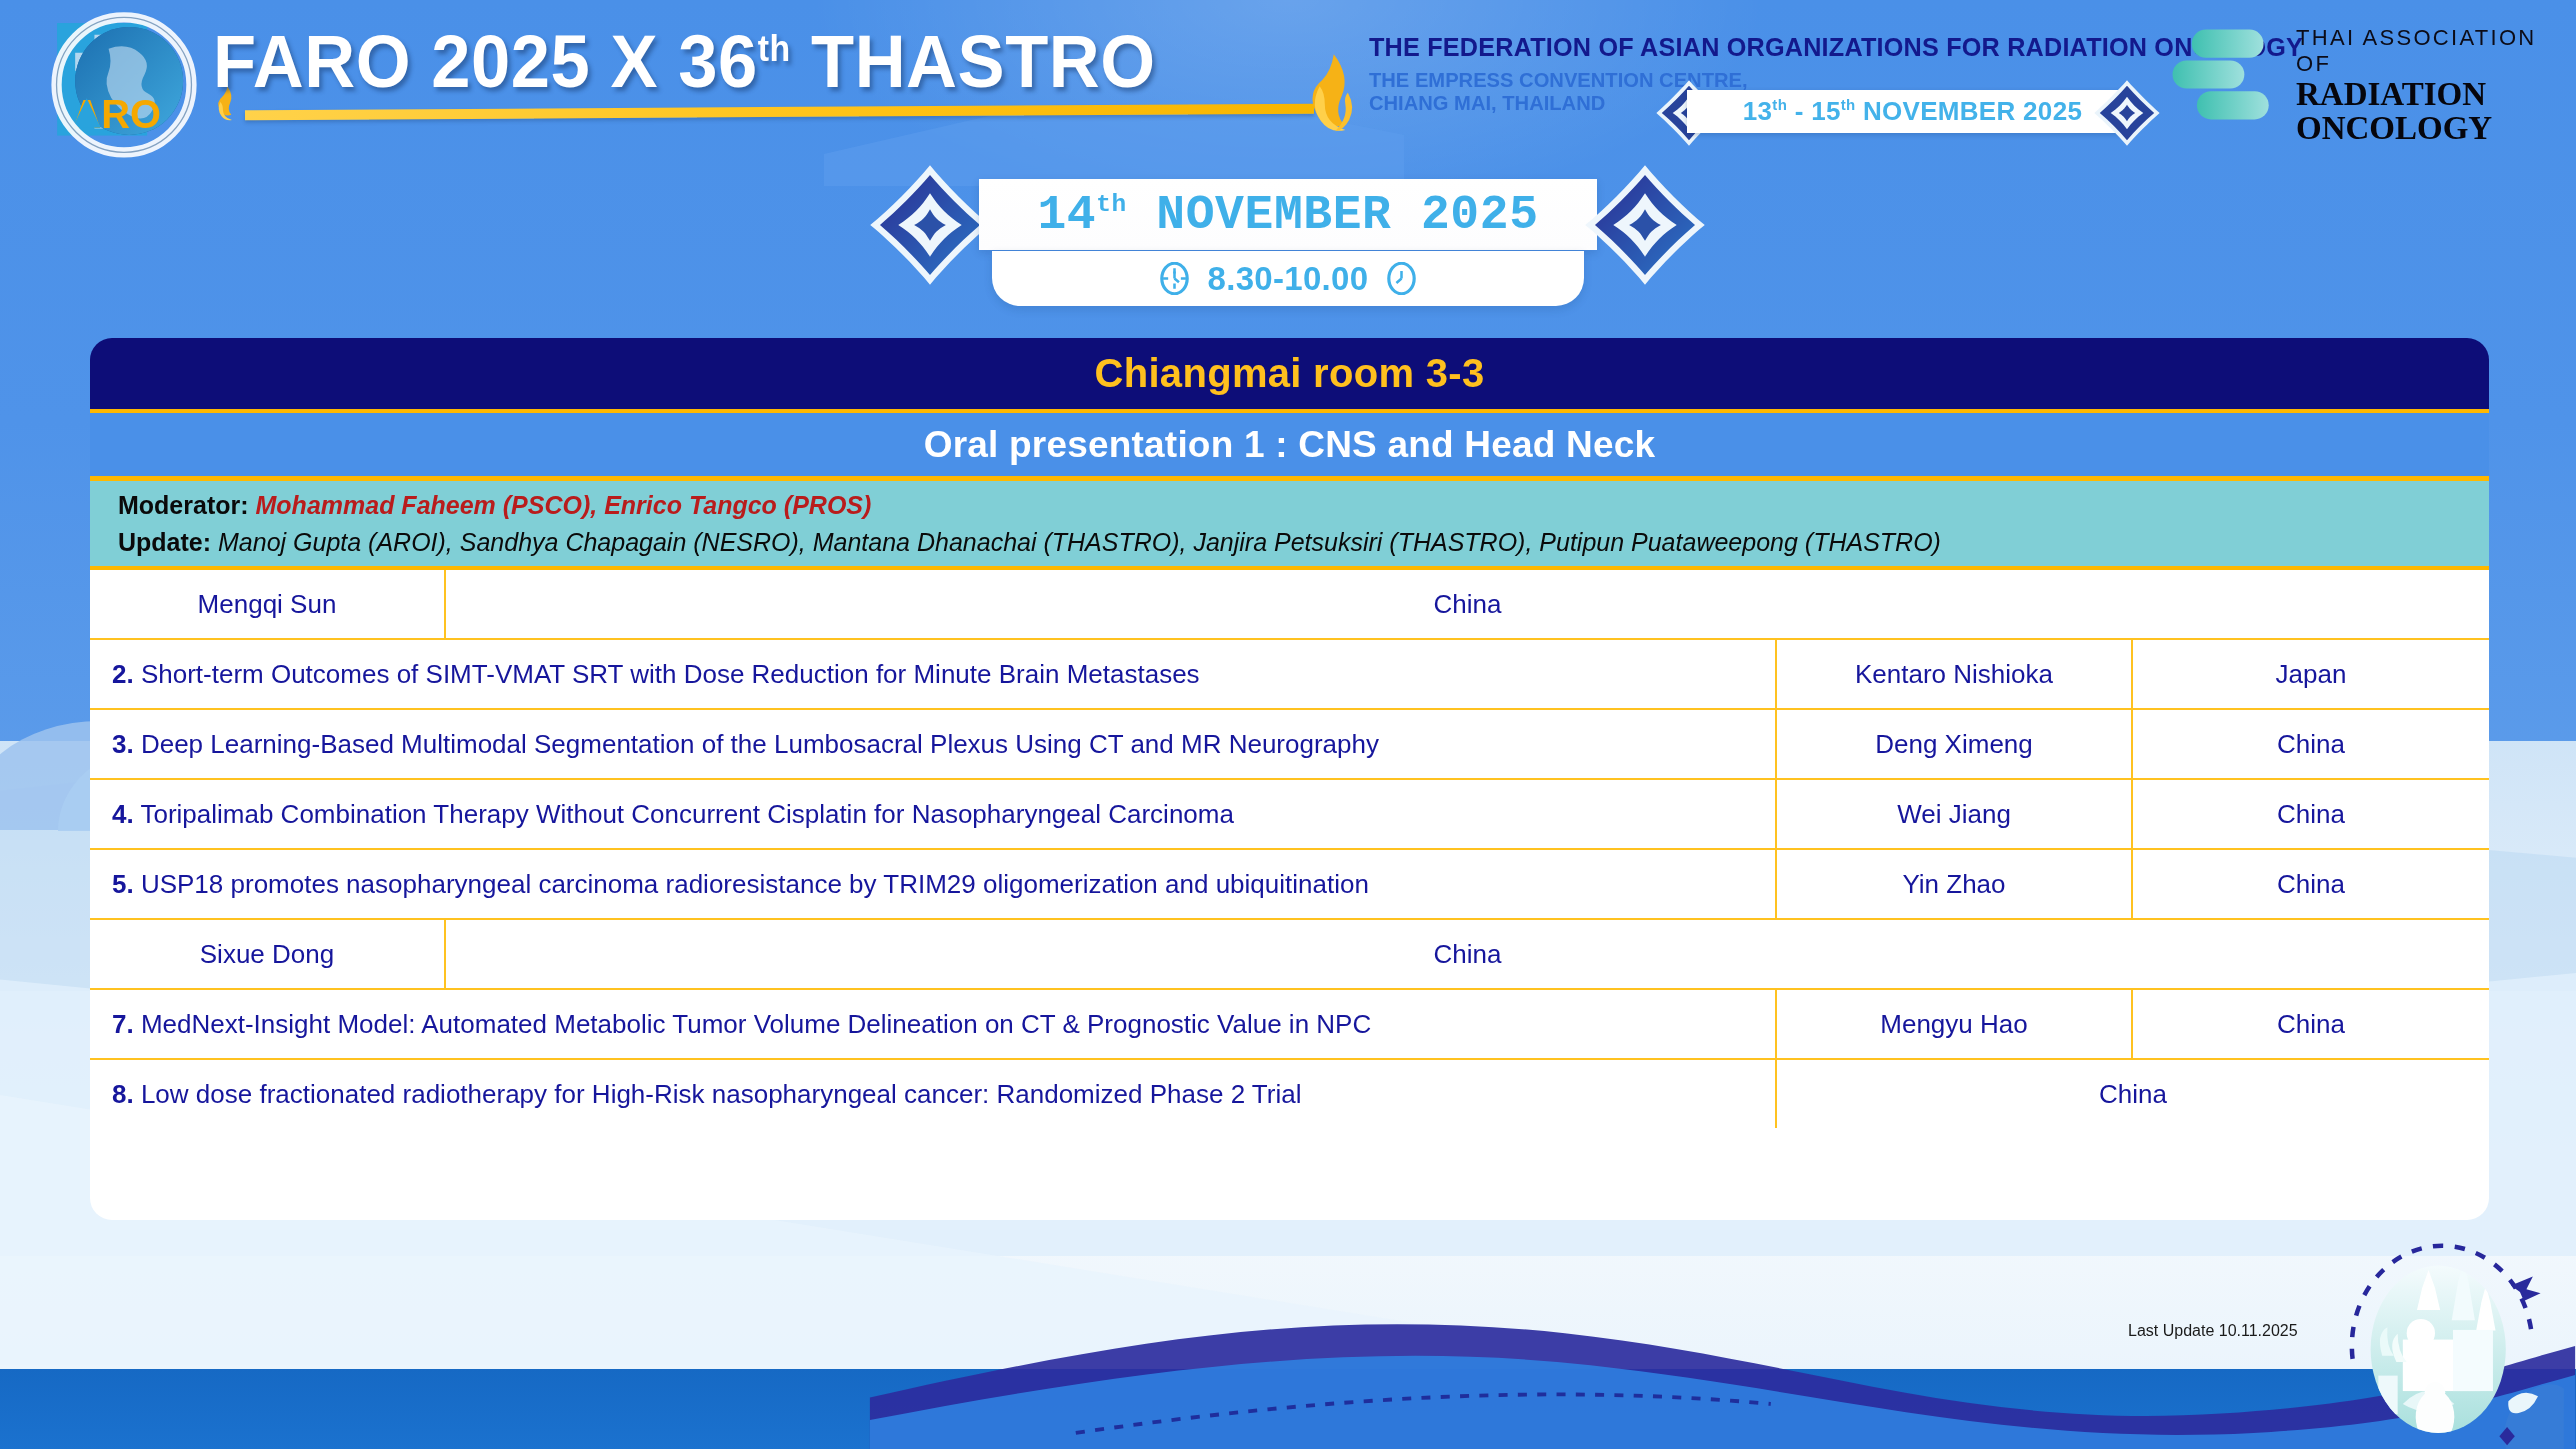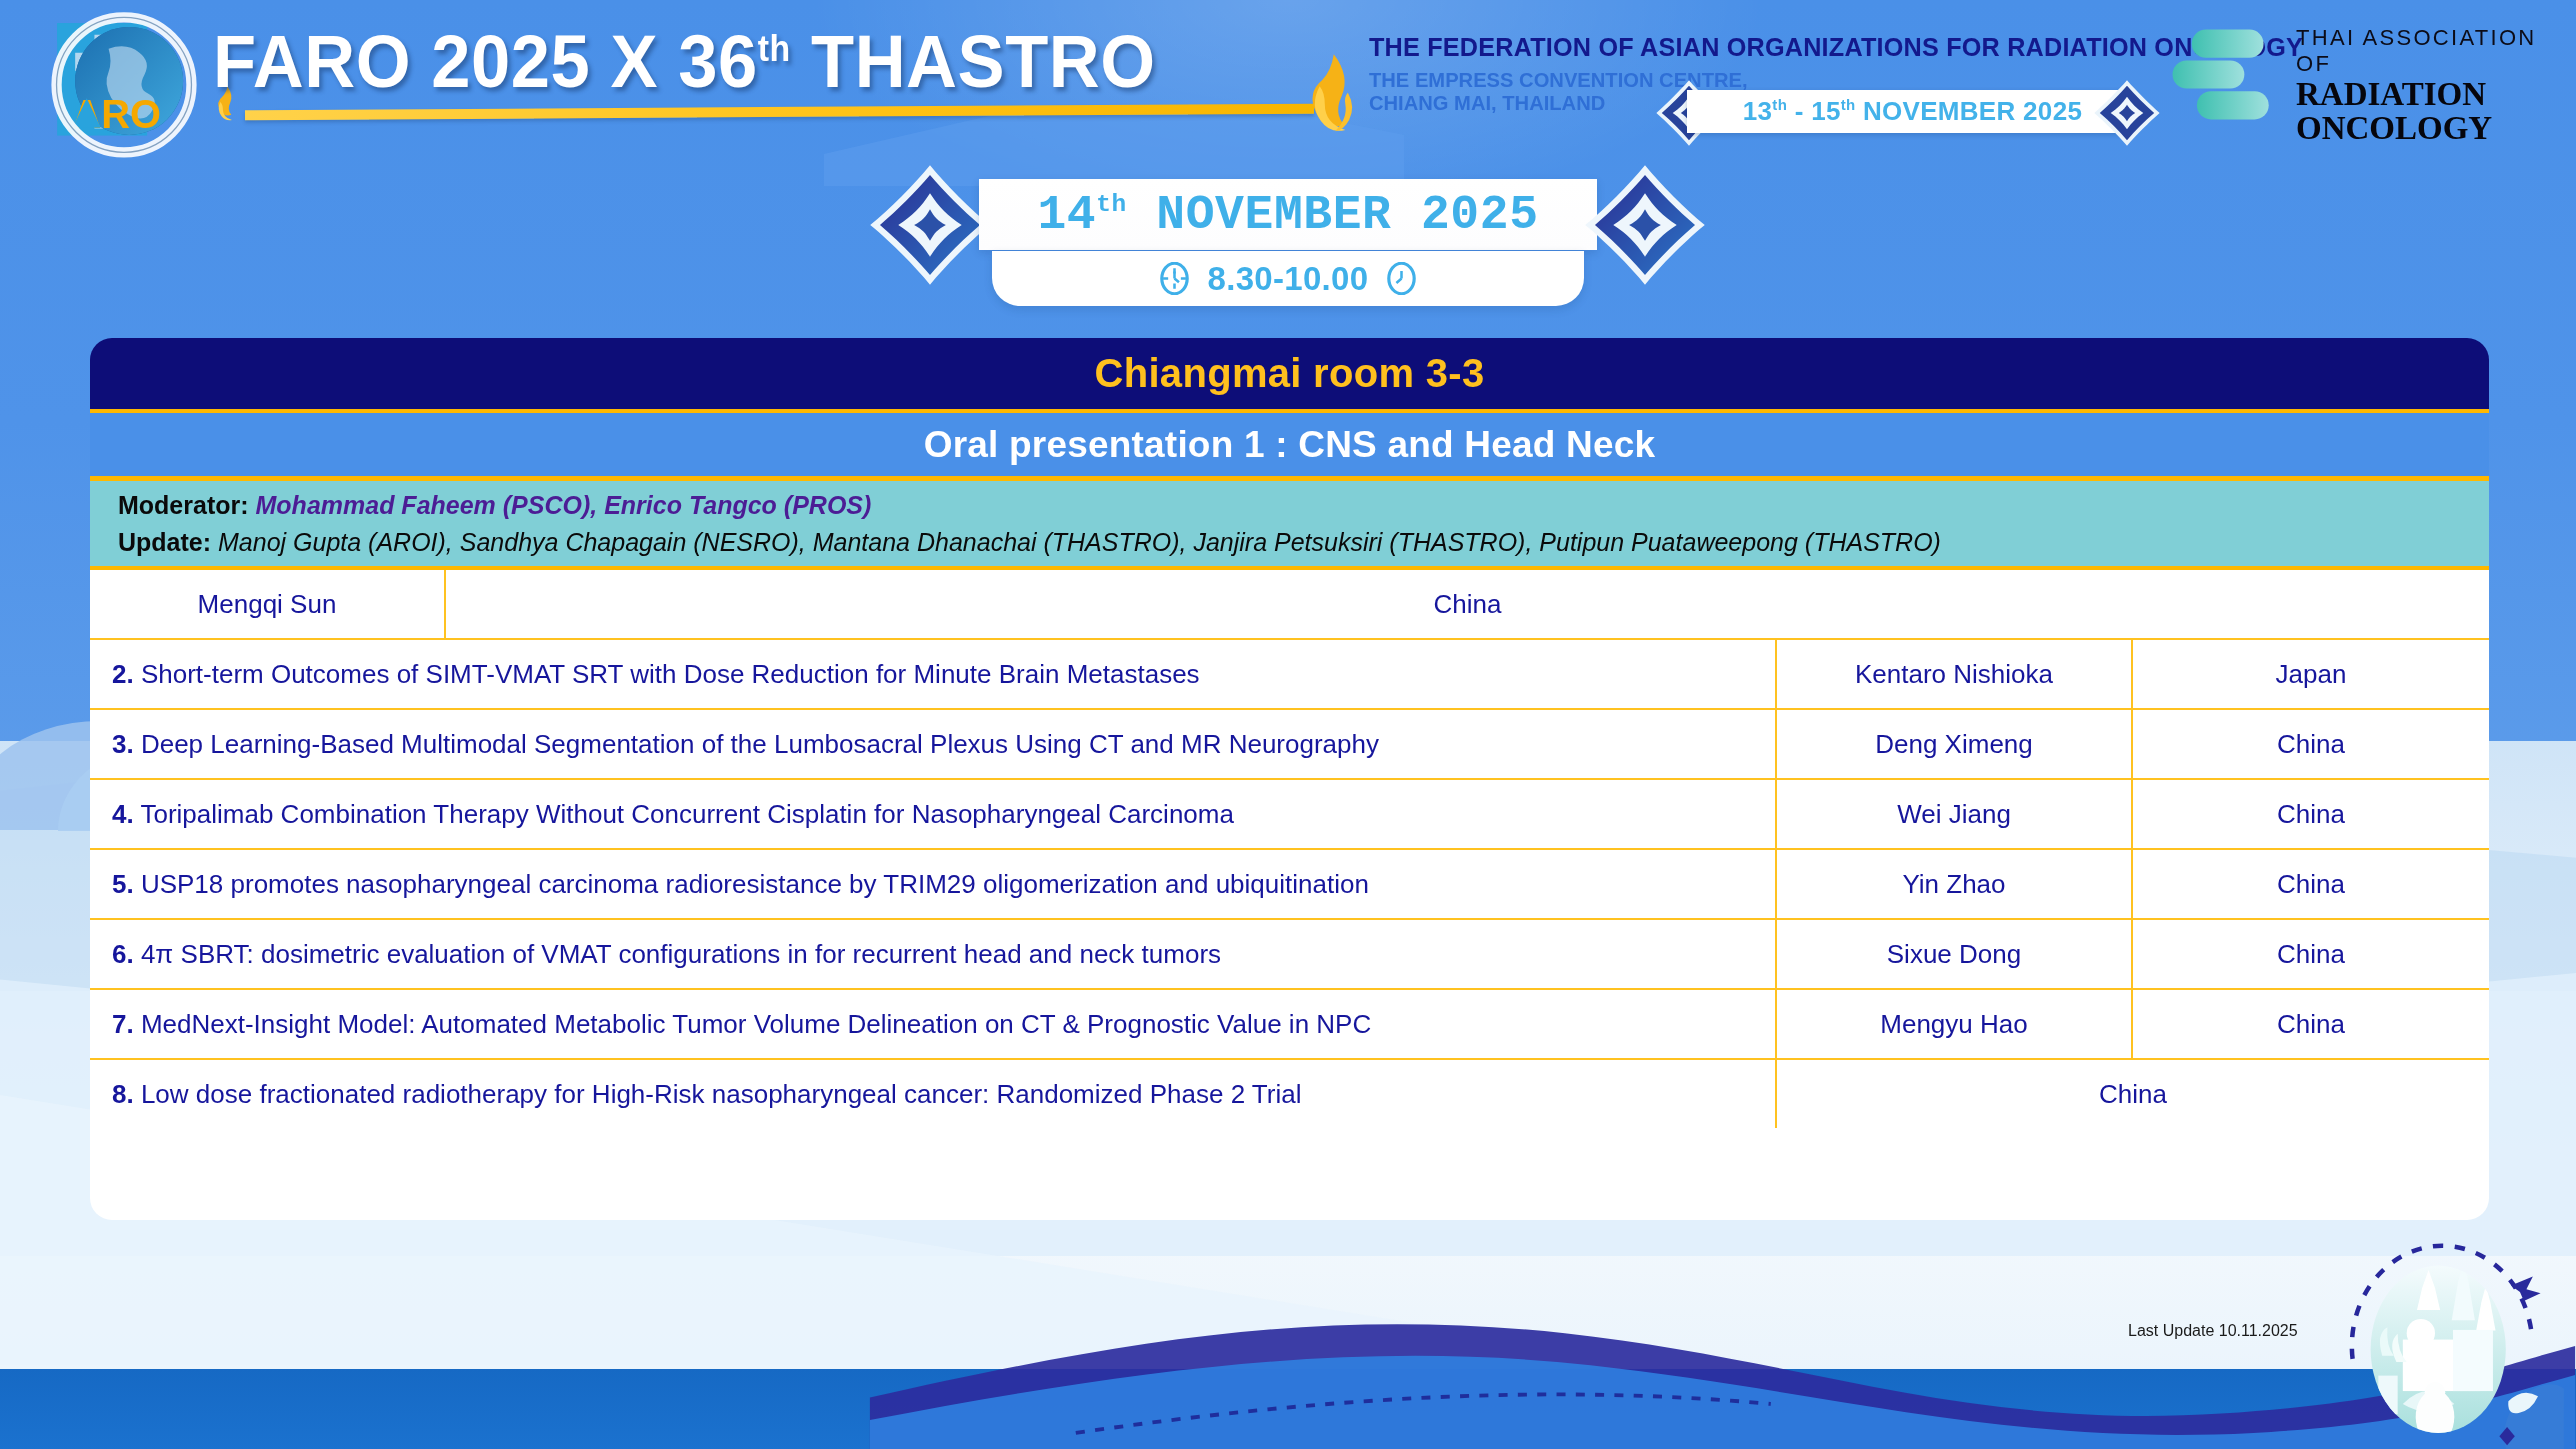--- a/index.html
+++ b/index.html
@@ -102,21 +102,21 @@
   .room-rule{position:absolute;left:0;top:71px;width:2399px;height:4.5px;background:#ffb800;}
   .sess-bar{position:absolute;left:0;top:75px;width:2399px;height:63px;
     background:#4a90e8;display:flex;align-items:center;justify-content:center;}
   .sess-txt{color:#fff;font-size:37px;font-weight:bold;letter-spacing:0.2px;}
   .sess-rule{position:absolute;left:0;top:138px;width:2399px;height:4.5px;background:#ffb800;}
 
   .mod-box{position:absolute;left:0;top:143px;width:2399px;height:85px;background:#80cfd6;
     padding:6.4px 0 0 28px;box-sizing:border-box;}
   .mod-line{font-size:25px;line-height:1.48;white-space:nowrap;}
   .mod-lbl{color:#0a0a0a;font-weight:bold;}
-  .mod-val-i{color:#4c1d95;font-style:italic;font-weight:600;}
+  .mod-val-i{color:#b91c1c;font-style:italic;font-weight:600;}
   .mod-val{color:#0a0a0a;font-weight:400;font-style:italic;}
   .mod-rule{position:absolute;left:0;top:228px;width:2399px;height:4.5px;background:#ffb800;}
 
   .table{position:absolute;left:0;top:232px;width:2399px;height:650px;
     background:#fff;border-radius:0 0 22px 22px;overflow:hidden;}
   .row{display:flex;height:68px;align-items:stretch;border-bottom:2.6px solid #ffc220;}
   .row:last-child{border-bottom:none;}
   .c-title{flex:0 0 1687px;display:flex;align-items:center;padding-left:22px;box-sizing:border-box;
     border-right:2.6px solid #ffc220;}
   .c-title .t{font-size:26px;color:#16169c;white-space:nowrap;}
@@ -367,23 +367,20 @@
             <span class="t"><b>5.</b><span> USP18 promotes nasopharyngeal carcinoma radioresistance by TRIM29 oligomerization and ubiquitination</span></span>
           </div>
           <div class="c-name">
             <span>Yin Zhao</span>
           </div>
           <div class="c-ctry">
             <span>China</span>
           </div>
         </div>
         <div class="row">
-          <div class="c-title">
-            <span class="t"><b>6.</b><span> 4π SBRT: dosimetric evaluation of VMAT configurations in for recurrent head and neck tumors</span></span>
-          </div>
           <div class="c-name">
             <span>Sixue Dong</span>
           </div>
           <div class="c-ctry">
             <span>China</span>
           </div>
         </div>
         <div class="row">
           <div class="c-title">
             <span class="t"><b>7.</b><span> MedNext-Insight Model: Automated Metabolic Tumor Volume Delineation on CT &amp; Prognostic Value in NPC</span></span>

